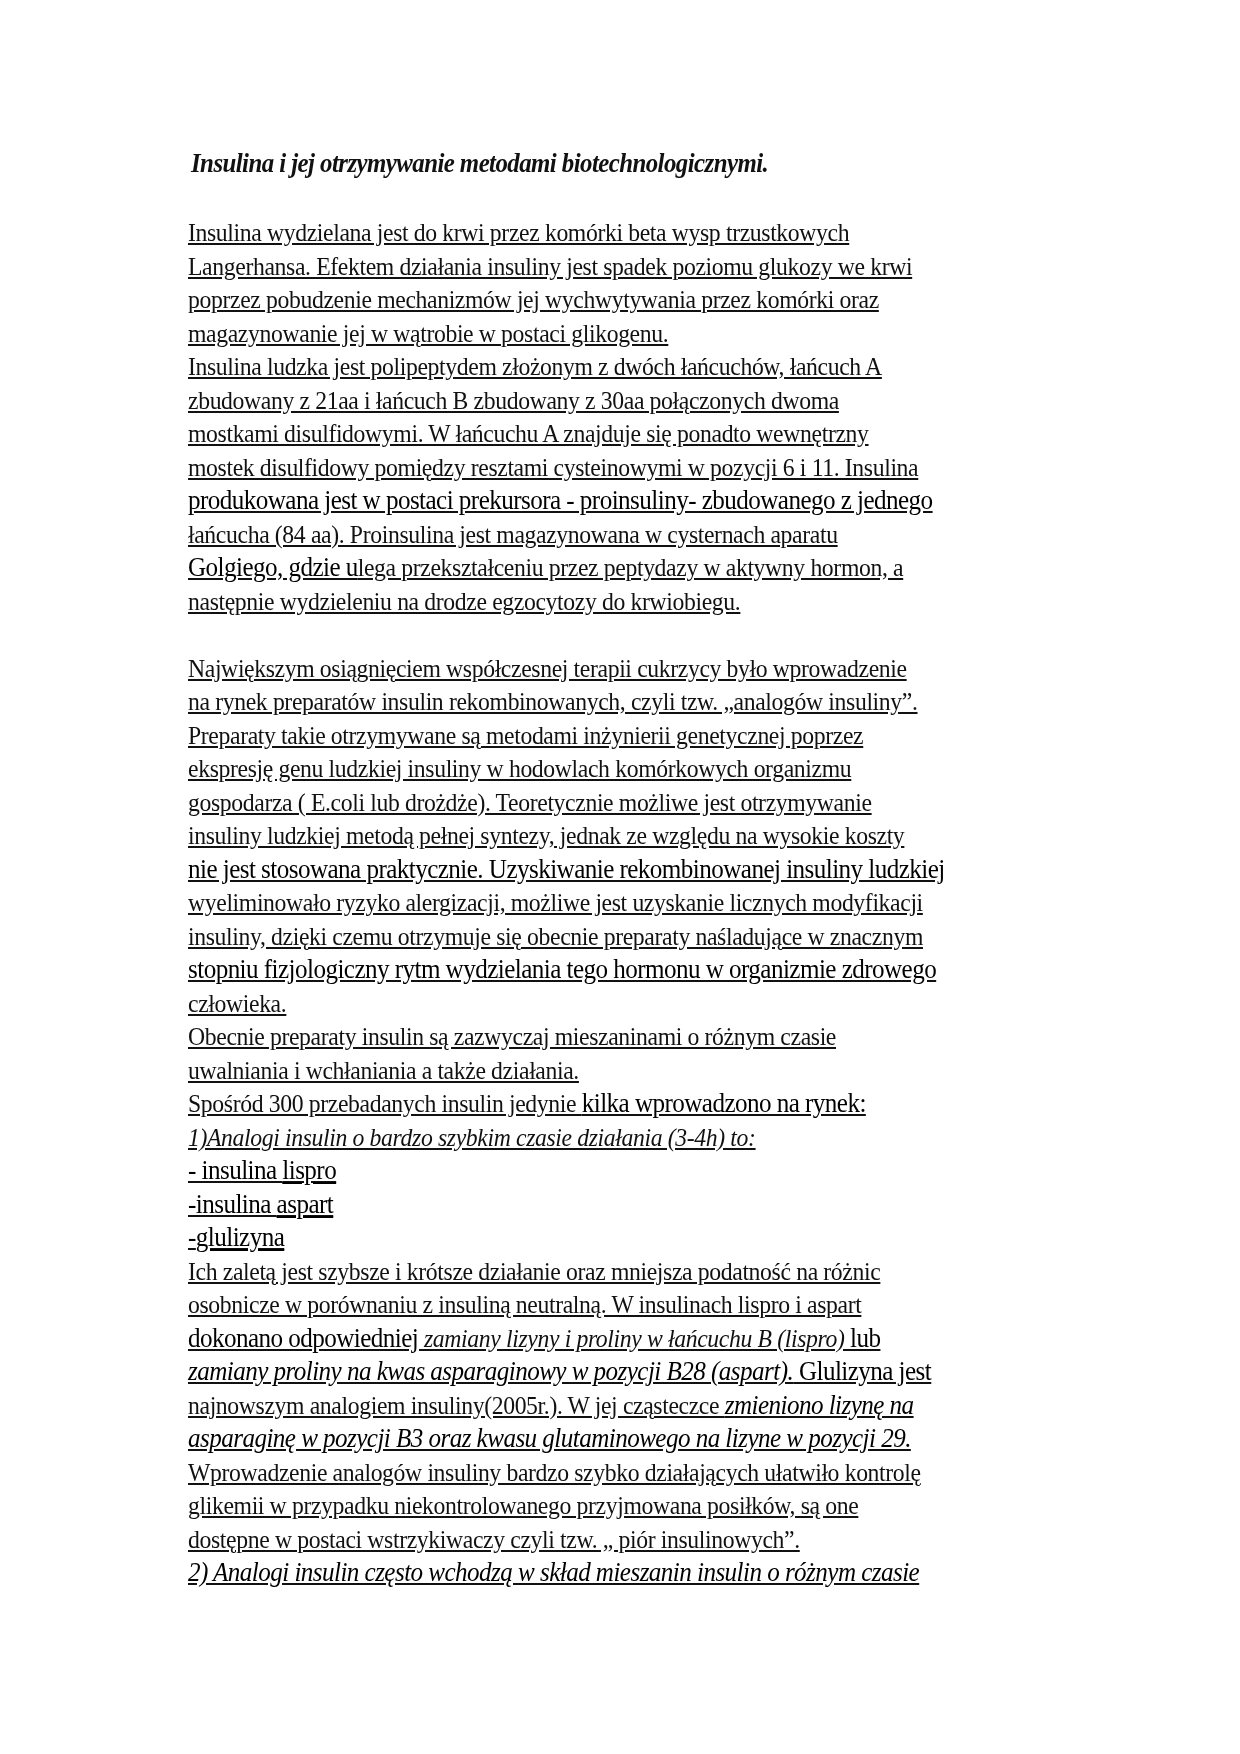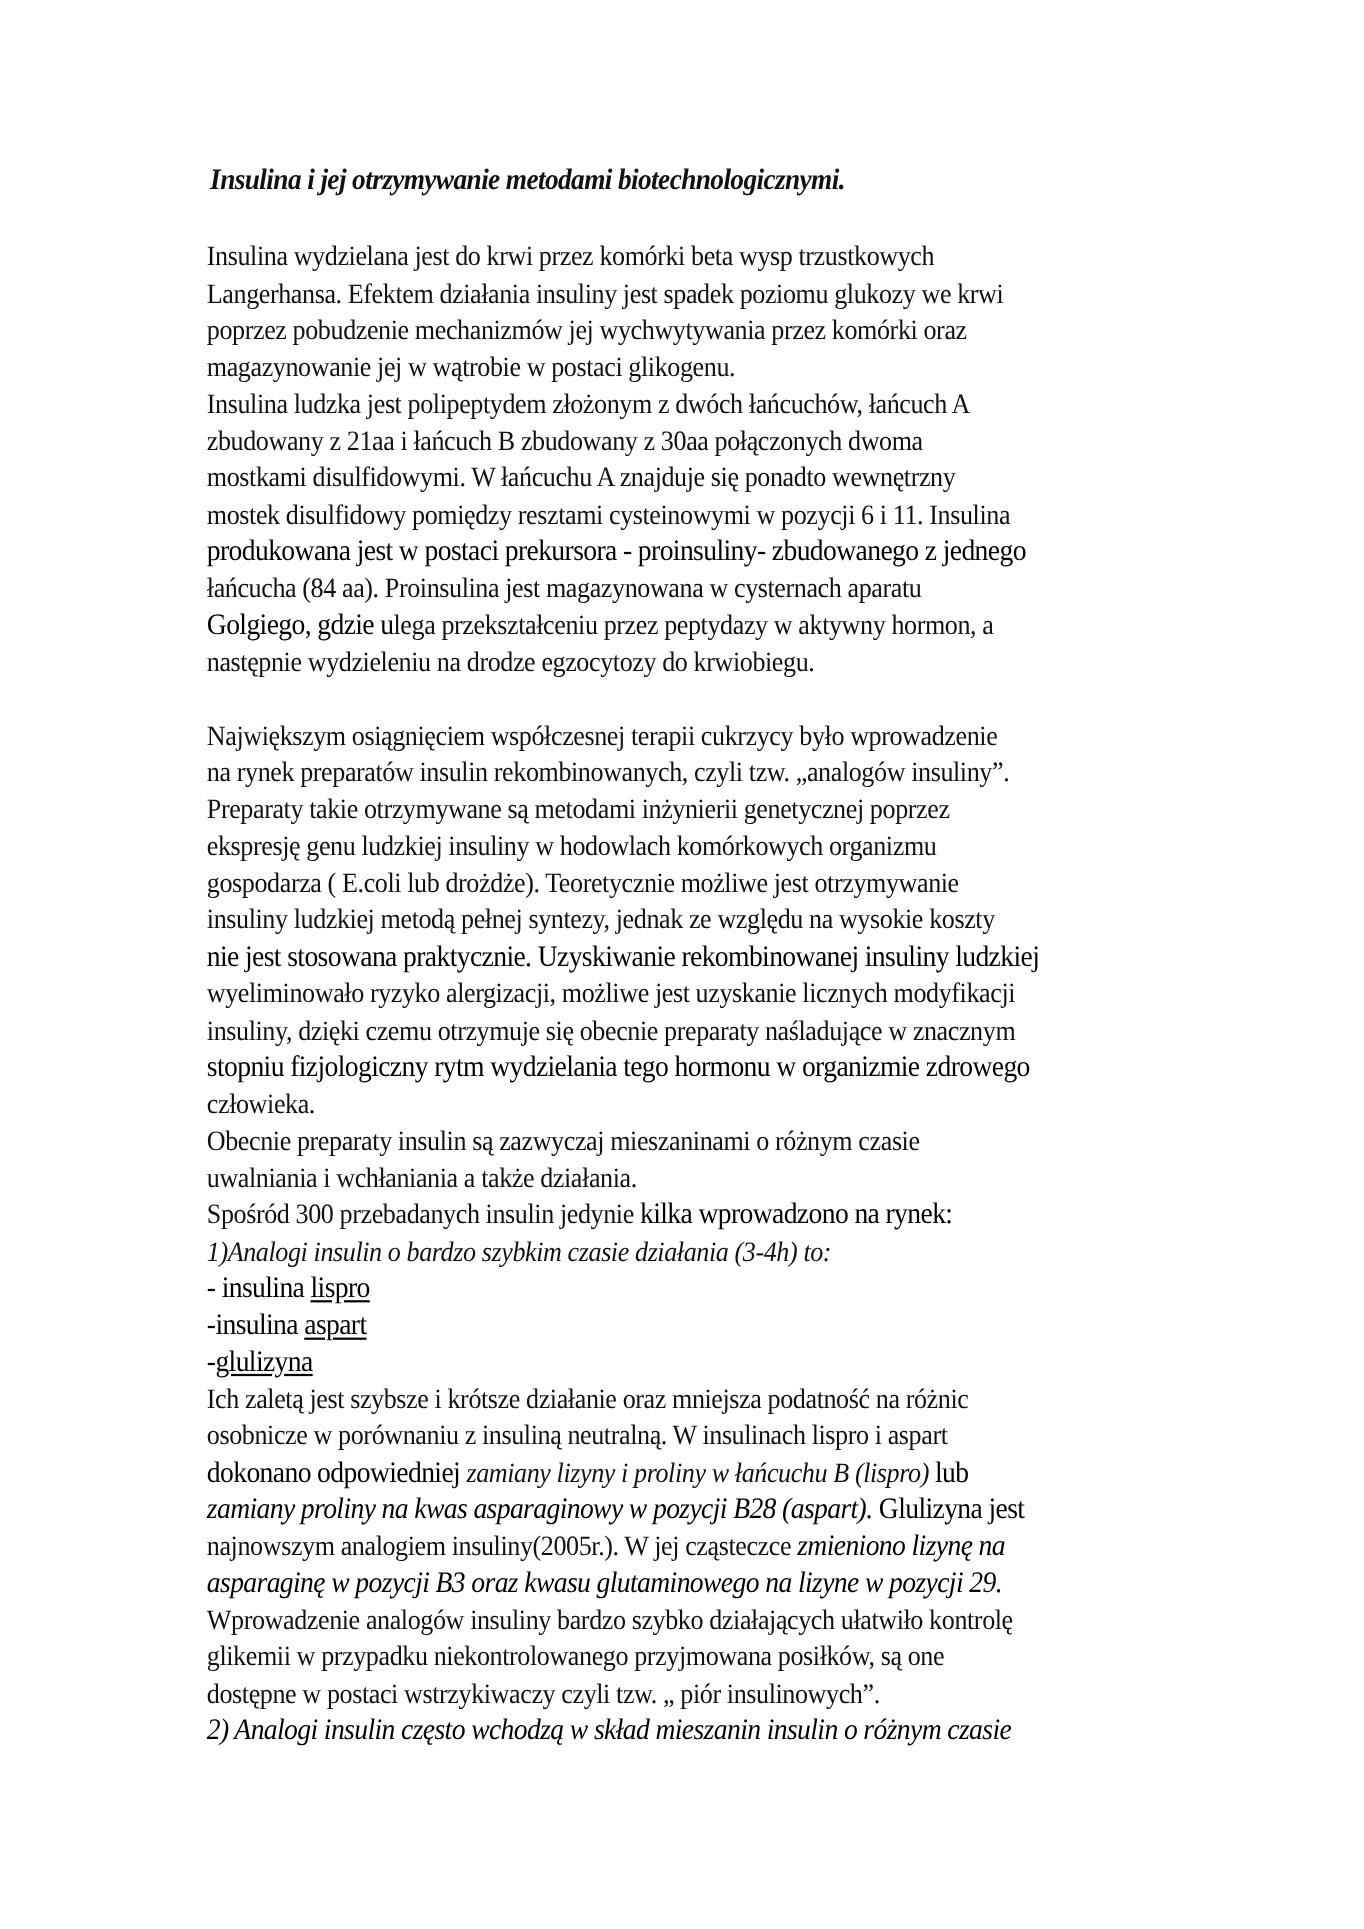--- a/index.html
+++ b/index.html
@@ -9,21 +9,21 @@
     font-family:"Liberation Serif", "DejaVu Serif", serif; color:#111;margin-left:44px;
   }
   .title {
     position:absolute; left:147px; top:148px;
     font-size:27px; font-weight:bold; font-style:italic; letter-spacing:-0.6px;
     transform:scaleX(0.92); transform-origin:left top;
     white-space:nowrap;
   }
   .body {
     position:absolute; left:144px; top:216px; width:980px;
-    font-size:25.5px; line-height:33.5px; letter-spacing:-0.4px;
+    font-size:25.5px; line-height:33.5px; letter-spacing:-0.4px;text-decoration:underline;
   }
   .line { white-space:nowrap; transform:scaleX(0.93); transform-origin:left center; height:33.5px; }
   .gap { height:33.5px; }
   .heavy { font-size:27px; color:#000; letter-spacing:-0.6px; }
   .it { font-style:italic; }
   .u { text-decoration:underline; text-underline-offset:3px; }
 </style>
 </head>
 <body>
 

